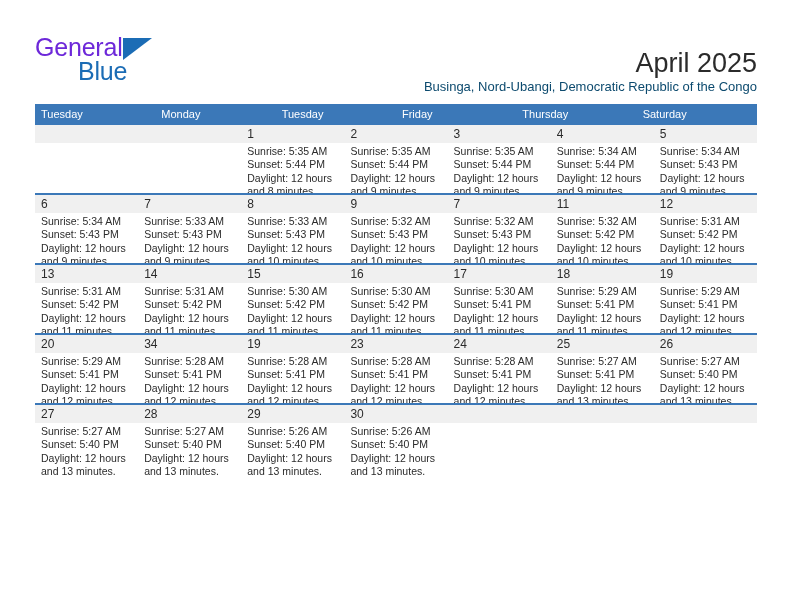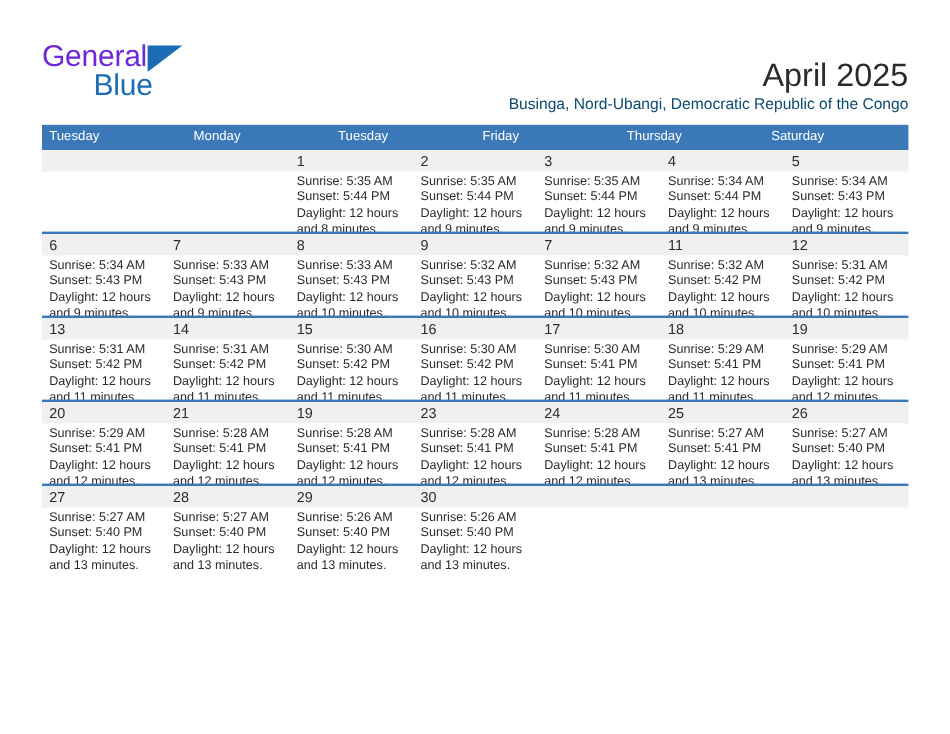--- a/index.html
+++ b/index.html
@@ -318,21 +318,21 @@
               <div>Sunrise: 5:29 AM</div>
               <div>Sunset: 5:41 PM</div>
               <div>Daylight: 12 hours</div>
               <div>and 12 minutes.</div>
             </div>
           </div>
         </div>
         <div class="week">
           <div class="week-numbers">
             <div class="num-cell">20</div>
-            <div class="num-cell">21</div>
+            <div class="num-cell">34</div>
             <div class="num-cell">19</div>
             <div class="num-cell">23</div>
             <div class="num-cell">24</div>
             <div class="num-cell">25</div>
             <div class="num-cell">26</div>
           </div>
           <div class="week-body">
             <div class="body-cell">
               <div>Sunrise: 5:29 AM</div>
               <div>Sunset: 5:41 PM</div>

